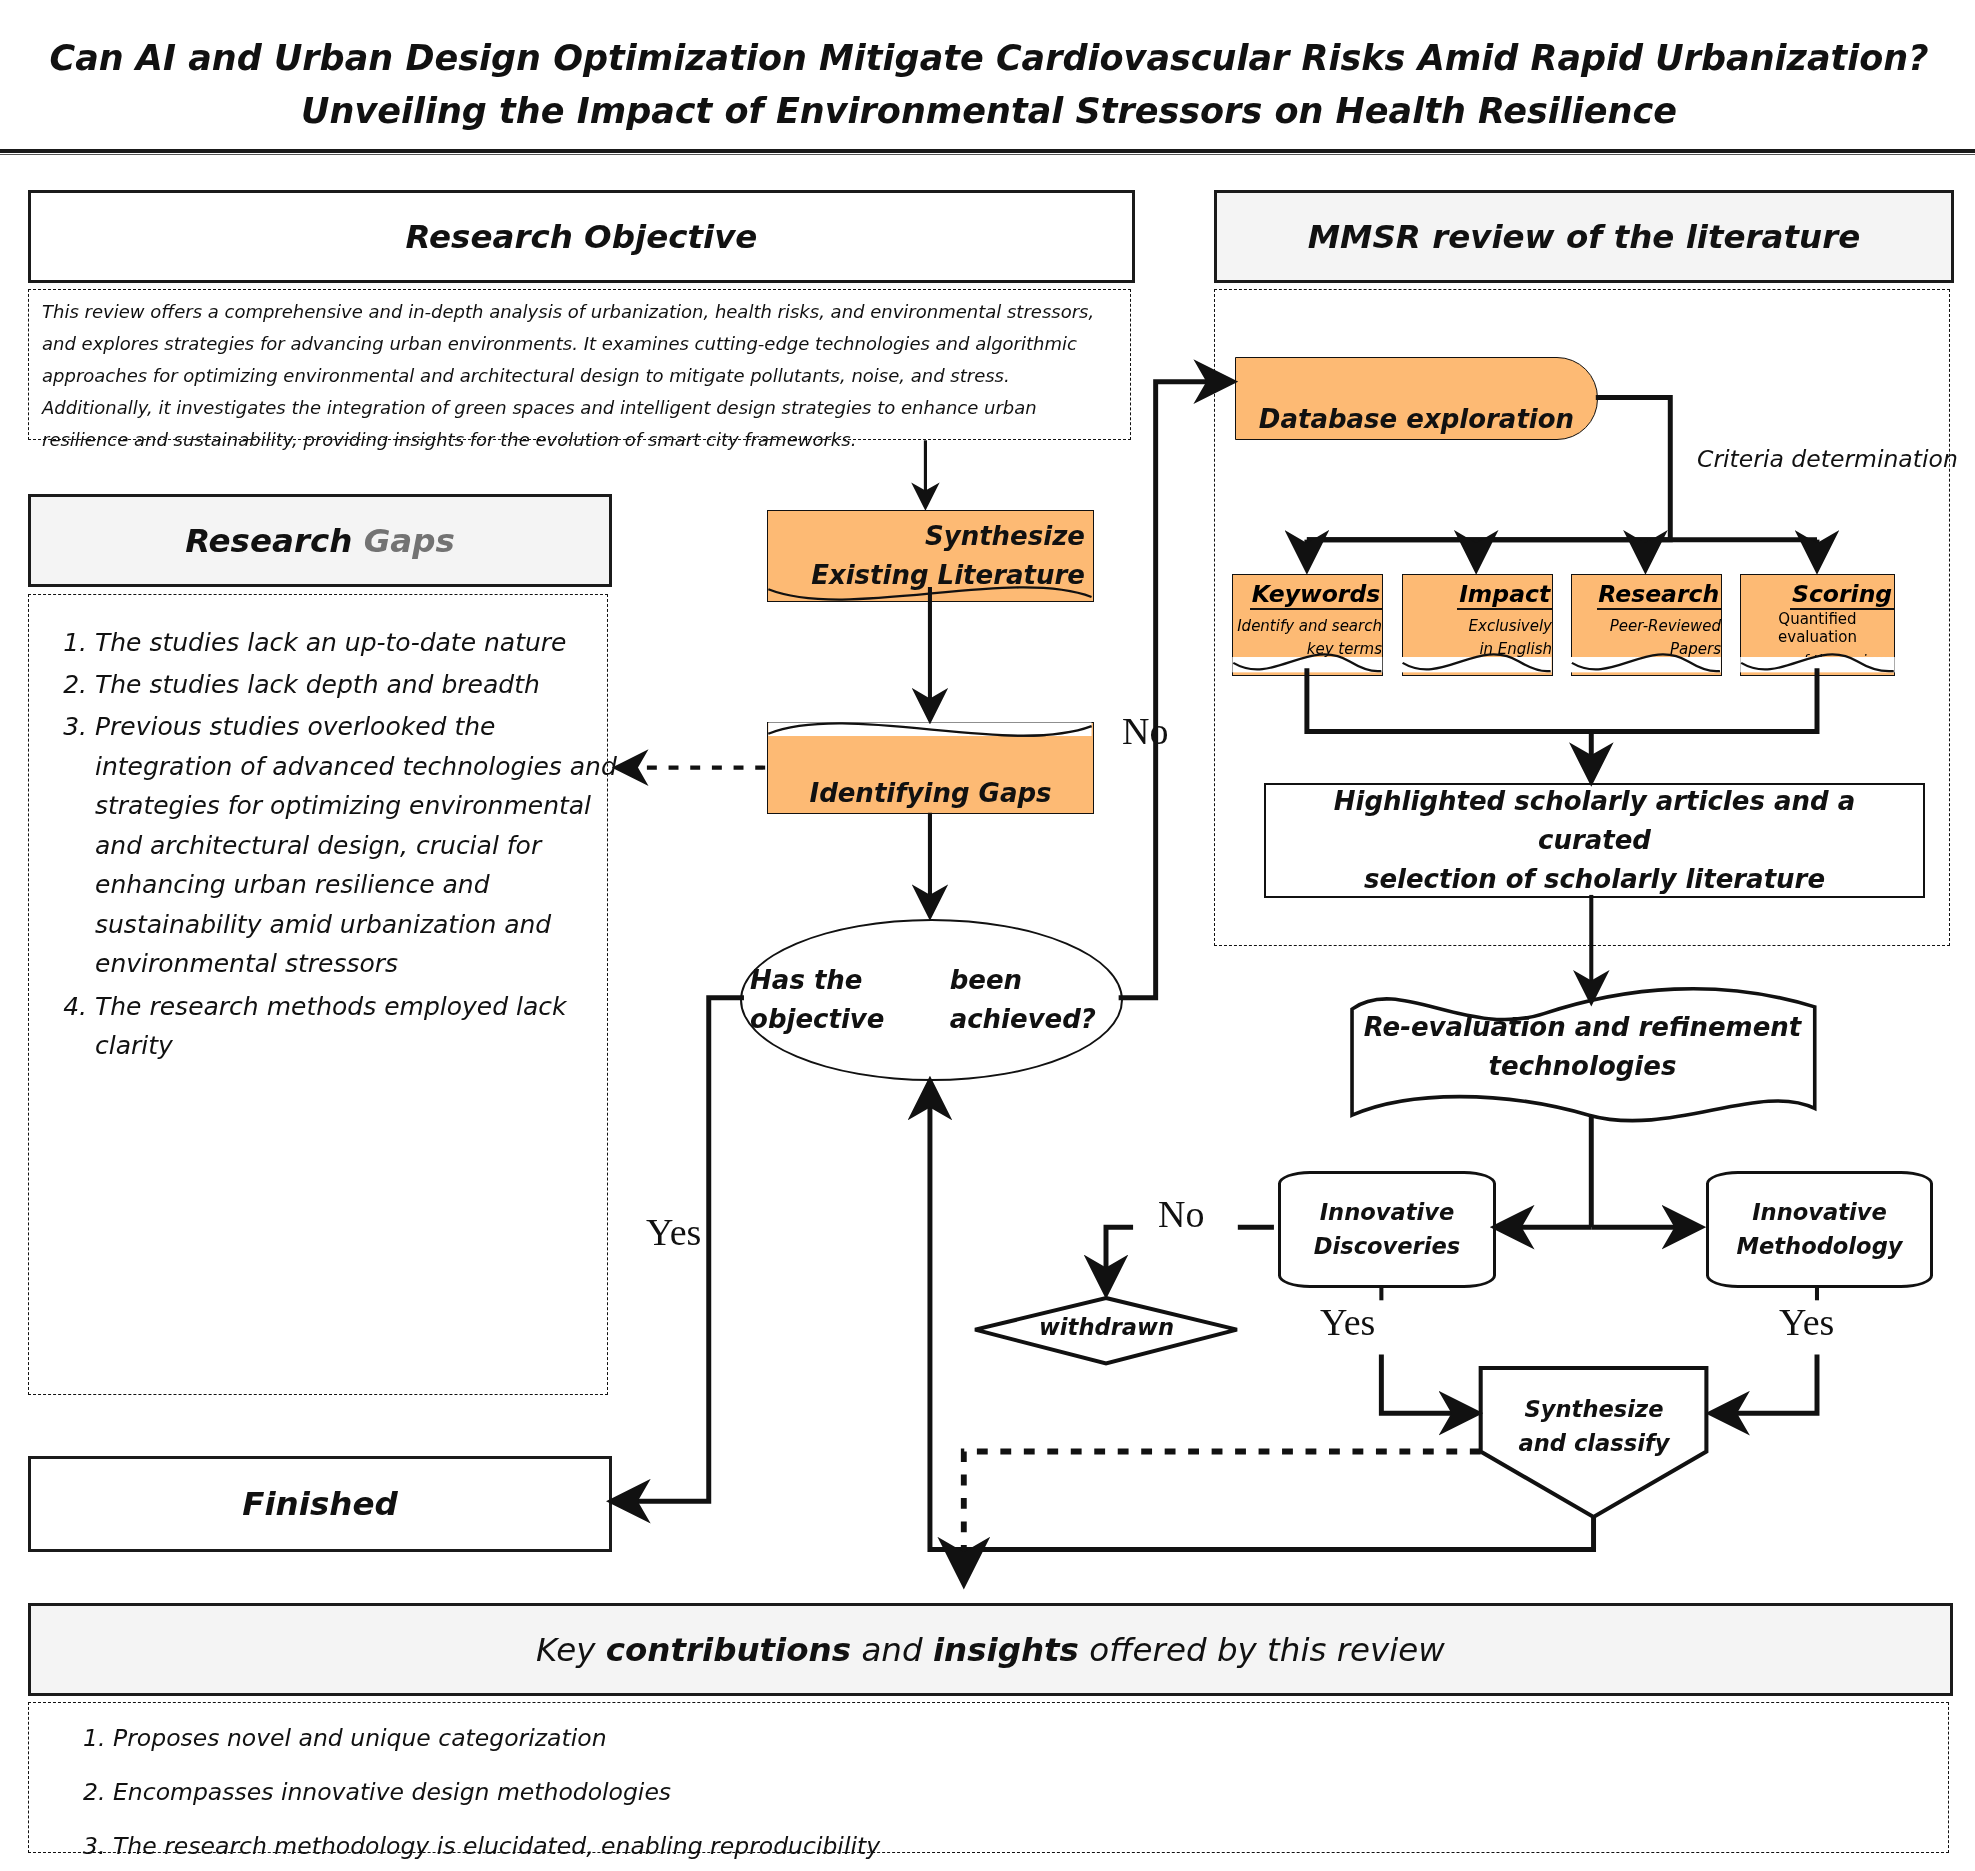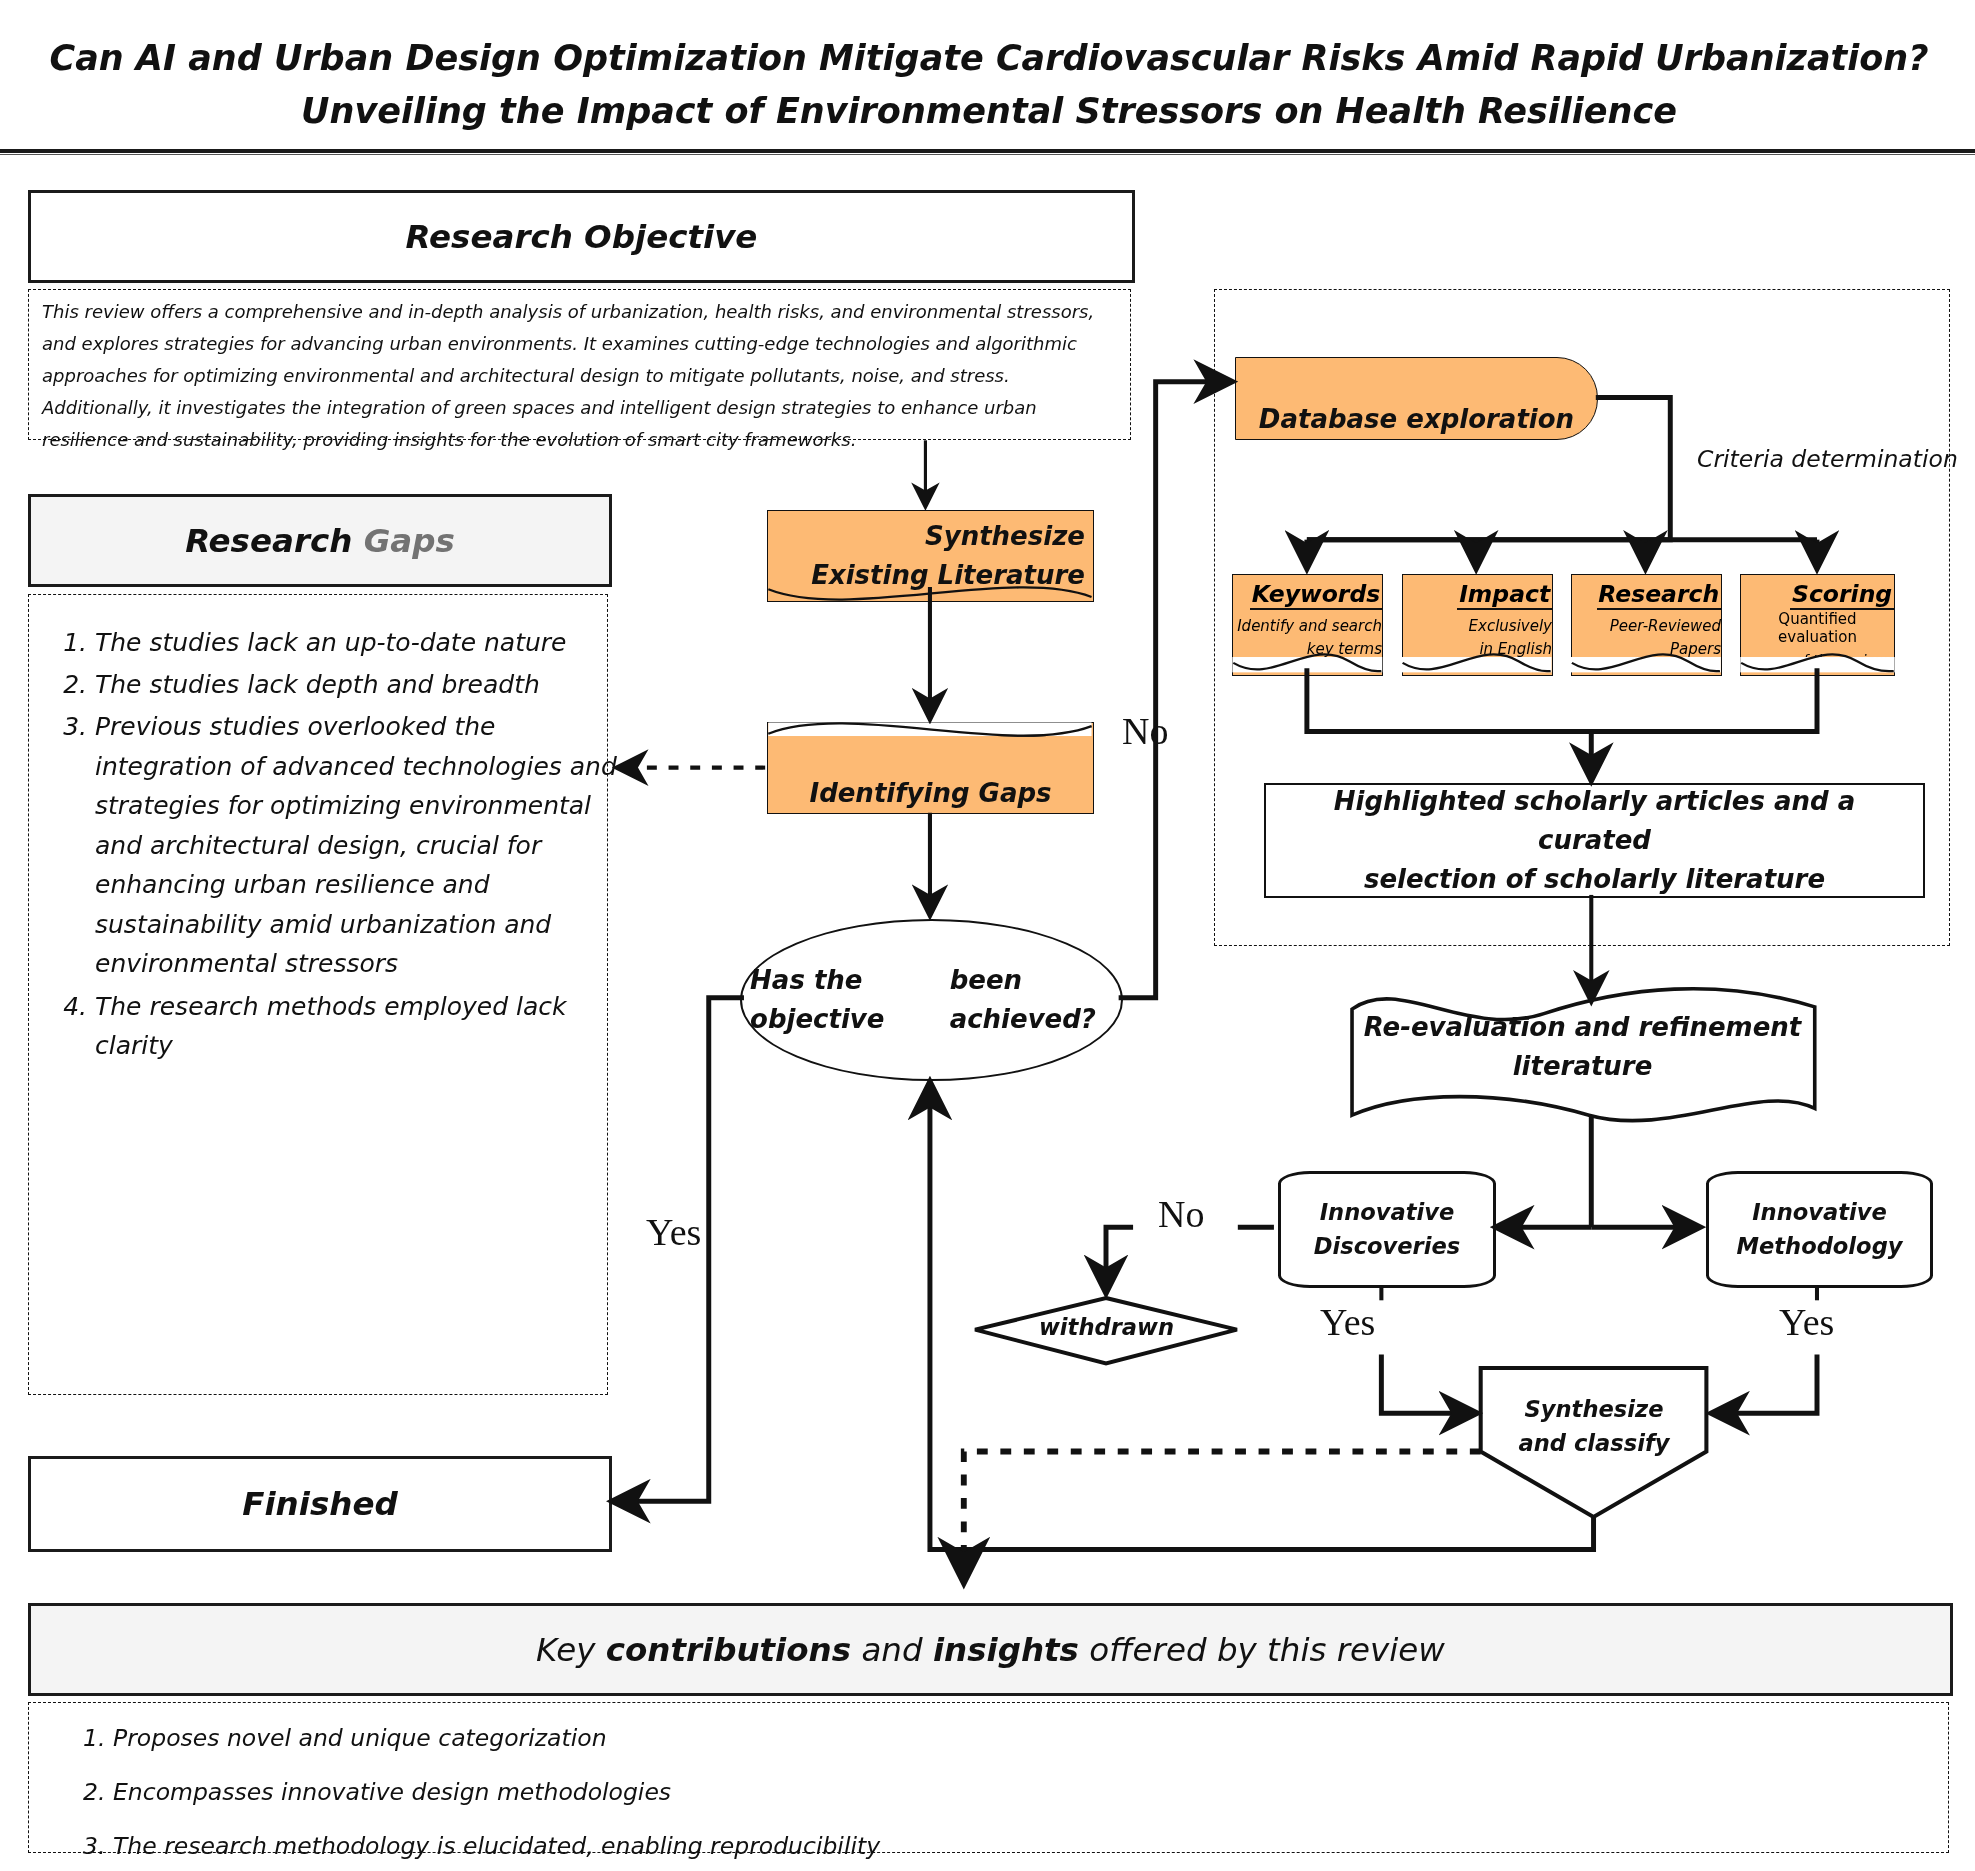--- a/index.html
+++ b/index.html
@@ -59,20 +59,23 @@
     </span>
   </div>
   <div class="dash-box" style="left:28px;top:594px;width:578px;height:799px;"></div>
   <ol class="gap-list" style="left:54px;top:623px;width:533px;padding-left:41px;margin:0;">
     <li>The studies lack an up-to-date nature</li>
     <li>The studies lack depth and breadth</li>
     <li>Previous studies overlooked the integration of advanced technologies and strategies for optimizing environmental and architectural design, crucial for enhancing urban resilience and sustainability amid urbanization and environmental stressors</li>
     <li>The research methods employed lack clarity</li>
   </ol>
 
+  <div class="hdr-box gray" style="left:1214px;top:190px;width:734px;height:87px;">
+    <span class="hdr-text">MMSR review of the literature</span>
+  </div>
   <div class="dash-box" style="left:1214px;top:289px;width:734px;height:655px;background:transparent;"></div>
 
   <div class="thin-box" style="left:1235px;top:357px;width:361px;height:81px;border-radius:0 41px 41px 0;">
     <span class="boxtext">Database exploration</span>
   </div>
 
   <span class="lbl" style="left:1697px;top:445px;font-size:23.5px;font-style:italic;font-family:'DejaVu Sans',sans-serif;">Criteria determination</span>
 
   <div class="thin-box" style="left:1232px;top:574px;width:149px;height:95px;flex-direction:column;justify-content:flex-start;padding-top:4.5px;">
     <div style="font-size:23.5px;font-style:italic;font-weight:bold;border-bottom:2.7px solid #111;padding:0 1.8px 0.9px;">Keywords</div>
@@ -113,21 +116,21 @@
     <div class="boxtext">Has the objective</div>
     <div class="boxtext">been achieved?</div>
   </div>
 
   <div class="hdr-box" style="left:28px;top:1456px;width:578px;height:90px;">
     <span class="hdr-text">Finished</span>
   </div>
 
   <div style="position:absolute;left:1350px;top:986px;width:465px;height:122px;display:flex;flex-direction:column;align-items:center;justify-content:center;">
     <div class="boxtext">Re-evaluation and refinement</div>
-    <div class="boxtext">literature</div>
+    <div class="boxtext">technologies</div>
   </div>
 
   <div style="position:absolute;left:1278px;top:1171px;width:212px;height:111px;border:3.2px solid #111;border-radius:32px/12.6px;background:#fff;display:flex;flex-direction:column;align-items:center;justify-content:center;">
     <div class="boxtext sm">Innovative</div>
     <div class="boxtext sm">Discoveries</div>
   </div>
   <div style="position:absolute;left:1706px;top:1171px;width:221px;height:111px;border:3.2px solid #111;border-radius:32px/12.6px;background:#fff;display:flex;flex-direction:column;align-items:center;justify-content:center;">
     <div class="boxtext sm">Innovative</div>
     <div class="boxtext sm">Methodology</div>
   </div>

